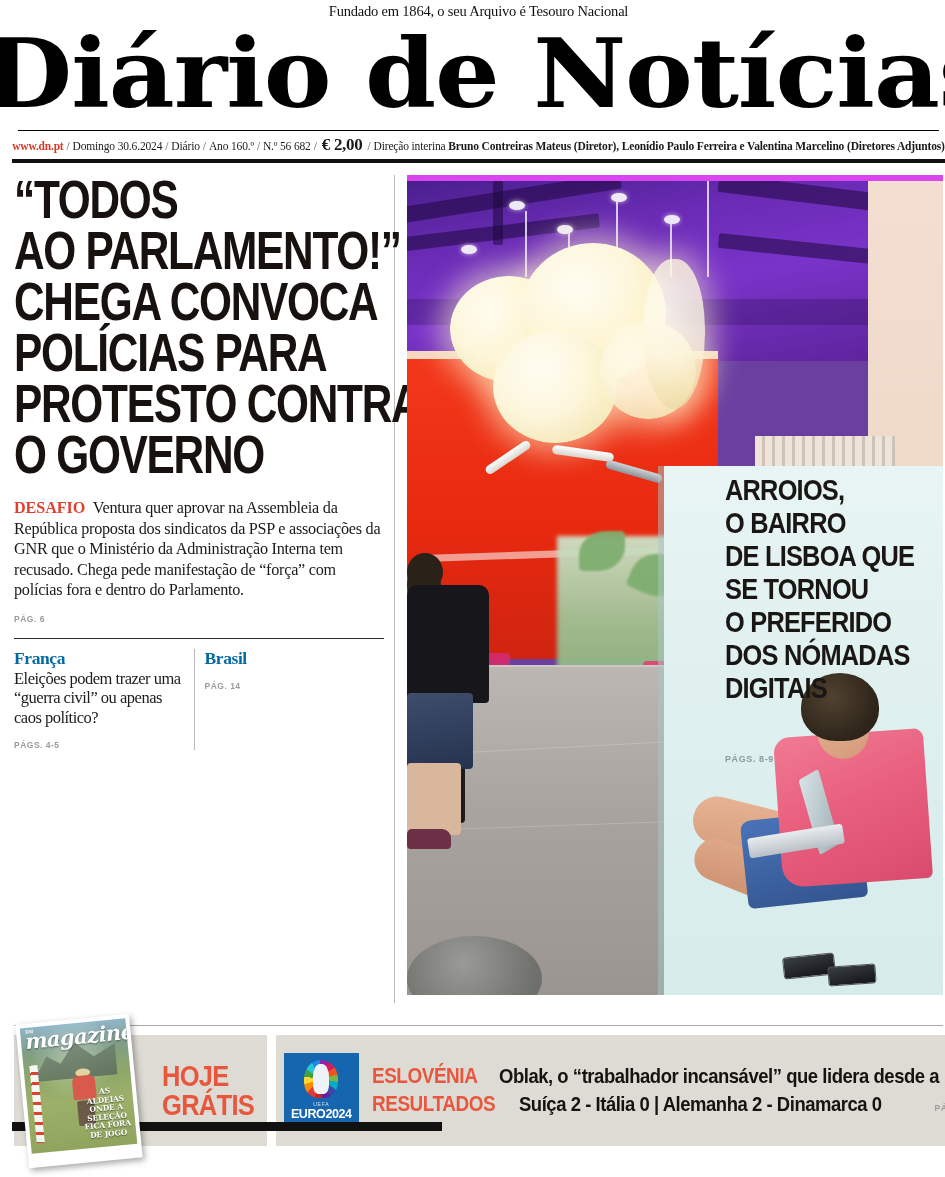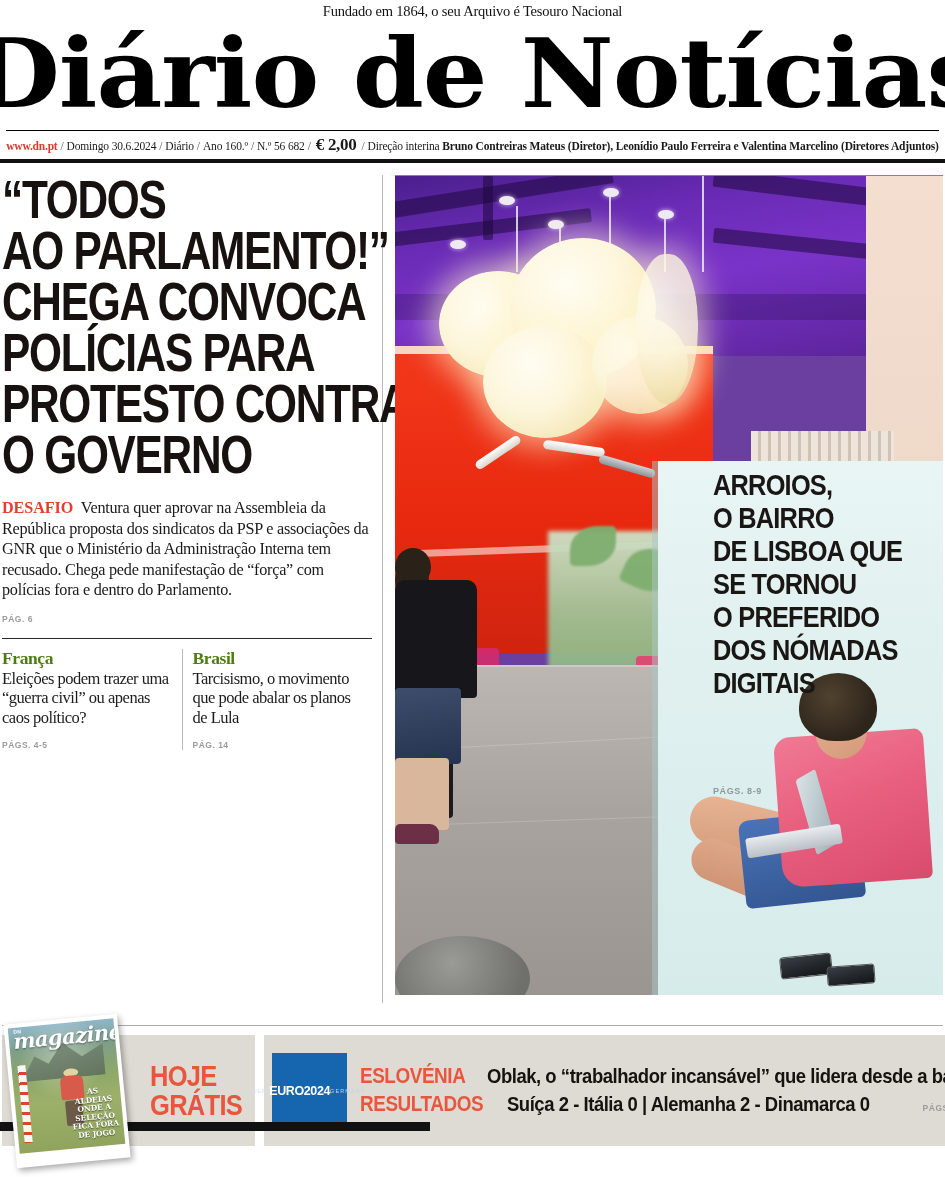--- a/index.html
+++ b/index.html
@@ -6,21 +6,21 @@
 
   body {
     width: 945px;
     height: 1177px;
     background: #ffffff;
     font-family: "Liberation Serif", serif;
     overflow: hidden;
     position: relative;
   }
 
-  .page { width: 945px; height: 1177px; position: relative; background:#fff; }
+  .page { width: 945px; height: 1177px; position: relative; background:#fff;padding-left:12px; }
 
   
   .tagline {
     text-align: center;
     font-family: "Liberation Serif", serif;
     font-size: 14.5px;
     letter-spacing: -0.2px;
     color: #111;
     padding-top: 3px;
     line-height: 17px;
@@ -152,40 +152,40 @@
   .brief + .brief {
     border-left: 1px solid #b9b9b9;
     padding-left: 10px;
   }
   .brief h3 {
     font-family: "Liberation Serif", serif;
     font-weight: 700;
     font-size: 17.5px;
     line-height: 19px;
     letter-spacing: -0.4px;
-    color: #4d7c0f;
+    color: #0369a1;
     margin-bottom: 1px;
   }
   .brief p {
     font-family: "Liberation Serif", serif;
     font-size: 16.5px;
     line-height: 19.5px;
     letter-spacing: -0.5px;
     color: #1c1c1c;
   }
   .brief .pagref { }
 
   
   .photo {
     position: relative;
     width: 100%;
     height: 820px;
     overflow: hidden;
     background: #6b3fa0;
-    border-top: 1px solid #d946ef;
+    border-top: 6px solid #d946ef;
     text-decoration: underline;
   }
   .photo-inner { position: absolute; inset: 0; }
 
   
   .ceiling {
     position: absolute; left:0; right:0; top:0; height: 180px;
     background: linear-gradient(170deg, #4a1f8d 0%, #6a2bb5 28%, #7a33c9 55%, #5a2398 100%);
   }
   .ceil-beam {
@@ -297,21 +297,21 @@
     text-transform: uppercase;
     transform: scaleX(0.86);
     transform-origin: left top;
     z-index: 6;
   }
   .overlay-head .ln { display:block; white-space: nowrap; }
   .overlay-pag {
     position:absolute; left:318px; top: 573px;
     font-family: "Liberation Sans", sans-serif;
     font-weight:700; font-size: 9px; letter-spacing: .6px;
-    color: #8d9a99; z-index:6;margin-top:37px;
+    color: #8d9a99; z-index:6;
   }
 
   
   .seat-man { position:absolute; right: 0; bottom: 0; width: 46%; height: 330px; z-index:5;}
   .sm-hair {
     position:absolute; right: 26%; top: 8px; width: 78px; height: 68px;
     border-radius: 50% 50% 45% 45%;
     background: radial-gradient(circle at 40% 35%, #50422f, #2d241a 70%);
   }
   .sm-face {
@@ -482,22 +482,22 @@
     flex: 1;
     background: #dedbd5;
     display: flex;
     align-items: center;
     padding: 0 8px 0 8px;
     gap: 13px;
   }
   .euro-logo {
     width: 75px; height: 75px;
     background: #1565AF;
-    display:flex; flex-direction: row;
-    align-items:center; justify-content:center;
+    display:flex; flex-direction: column;
+    align-items:center; justify-content:flex-end;
     flex: 0 0 75px;
     position: relative;
   }
   .euro-trophy {
     width: 34px; height: 38px;
     border-radius: 50% 50% 42% 42%;
     background:
       conic-gradient(from 200deg,
         #e53935 0deg 26deg, #fb8c00 26deg 52deg, #fdd835 52deg 78deg,
         #43a047 78deg 104deg, #26c6da 104deg 130deg, #1e88e5 130deg 156deg,
@@ -608,21 +608,20 @@
 
         <div class="brief">
           <h3>França</h3>
           <p>Eleições podem trazer uma “guerra civil” ou apenas caos político?</p>
           <div class="pagref">PÁGS. 4-5</div>
         </div>
 
 
         <div class="brief">
           <h3>Brasil</h3>
-          <p>Tarcisismo, o movimento que pode abalar os planos de Lula</p>
           <div class="pagref">PÁG. 14</div>
         </div>
 
       </div>
     </div>
 
     <div class="vdivider"></div>
 
     <div class="right-col">
       <div class="photo">

